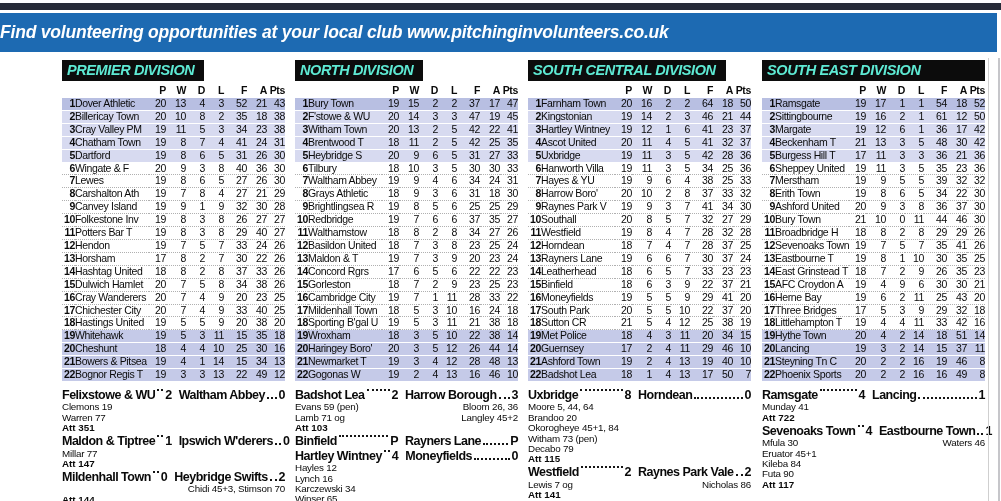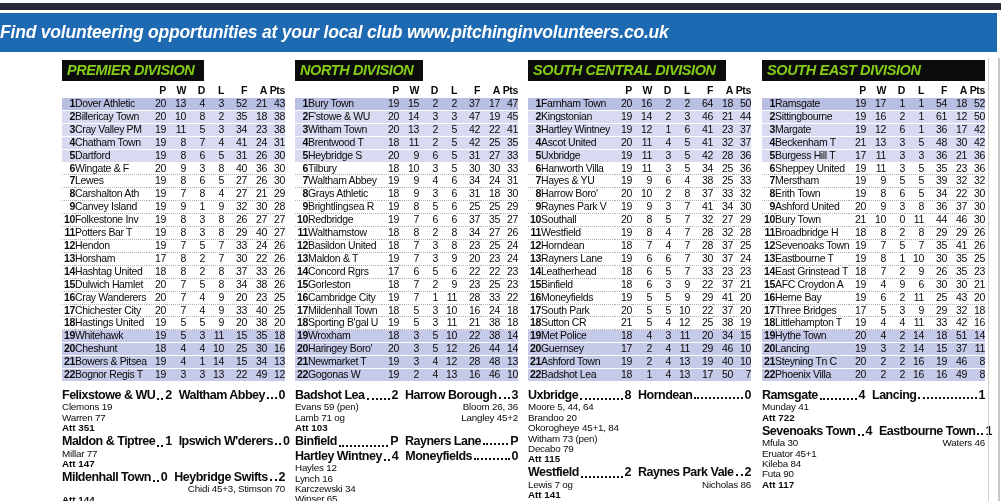--- a/index.html
+++ b/index.html
@@ -8,38 +8,38 @@
     font-family:"Liberation Sans",sans-serif;color:#0a0a0a;position:relative;
   }
   .topbar{position:absolute;top:3px;left:0;width:1001px;height:7px;background:#272b38;}
   .banner{
     position:absolute;top:13px;left:0;width:997px;height:39px;background:#1d6ab2;
     color:#fff;font-weight:bold;font-style:italic;font-size:17.5px;letter-spacing:-0.2px;
     display:flex;align-items:center;padding-right:14px;box-sizing:border-box;
   }
   .column{position:absolute;top:60px;width:223px;}
   .dhead{
-    display:inline-block;background:#0c0c0c;color:#84cc16;font-weight:bold;font-style:italic;
+    display:inline-block;background:#0c0c0c;color:#5eead4;font-weight:bold;font-style:italic;
     font-size:14.5px;letter-spacing:-0.4px;padding:2px 10px 3px 5px;margin-bottom:3px;white-space:nowrap;
   }
   .dhead.wide{display:block;width:223px;box-sizing:border-box;}
   table.league{width:223px;border-collapse:collapse;table-layout:fixed;font-size:10.5px;letter-spacing:-0.35px;}
   table.league th{font-weight:bold;text-align:right;padding:0 0 2px 0;}
   table.league td{padding:0;line-height:11.9px;white-space:nowrap;}
   table.league tbody tr{border-bottom:1px dotted #b0b0b0;}
   tr.hl1{background:#b8bfe2;border-bottom:1px solid #fff !important;}
   tr.hl2{background:#d7daf0;border-bottom:1px solid #fff !important;}
   tr.hl3{background:#c5cae8;border-bottom:1px solid #fff !important;}
   td.rank{text-align:right;font-weight:bold;}
   td.team{text-align:left;padding-left:3px;overflow:hidden;}
   td.num{text-align:right;}
   .results{margin-top:7px;width:223px;}
   .match{margin-bottom:1px;}
   .mline{display:flex;font-weight:bold;font-size:12.5px;letter-spacing:-0.5px;line-height:13.5px;align-items:baseline;}
-  .mhome{flex:0 0 103px;display:flex;align-items:flex-end;}
+  .mhome{flex:0 0 103px;display:flex;align-items:flex-start;}
   .maway{flex:1 1 auto;display:flex;align-items:baseline;margin-left:7px;}
   .mname{white-space:nowrap;}
   .lead{flex:1 1 auto;border-bottom:2px dotted #151515;margin:0 2px 2px 2px;min-width:6px;}
   .srow{display:flex;justify-content:space-between;font-size:9.8px;line-height:10.4px;letter-spacing:-0.2px;}
   .att{font-weight:bold;font-size:9.8px;line-height:10.9px;}
   .vline{position:absolute;top:58px;height:443px;width:1px;background:#cfcfcf;}
   .vline.outer{left:998px;width:2px;background:#c6c6ca;}
   .vline.inner{left:988px;}
 </style>
 </head>
@@ -1312,21 +1312,21 @@
           <td class="num">20</td>
           <td class="num">2</td>
           <td class="num">2</td>
           <td class="num">16</td>
           <td class="num">19</td>
           <td class="num">46</td>
           <td class="num">8</td>
         </tr>
         <tr class="hl3">
           <td class="rank">22</td>
-          <td class="team">Phoenix Villa</td>
+          <td class="team">Phoenix Sports</td>
           <td class="num">20</td>
           <td class="num">2</td>
           <td class="num">2</td>
           <td class="num">16</td>
           <td class="num">16</td>
           <td class="num">49</td>
           <td class="num">8</td>
         </tr>
       </tbody>
   </table>

